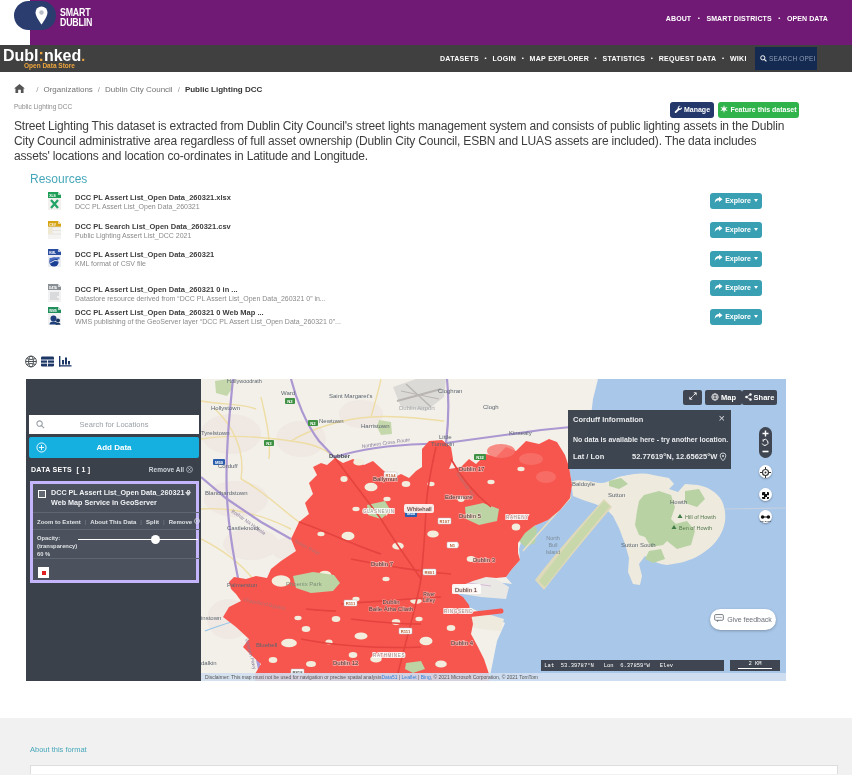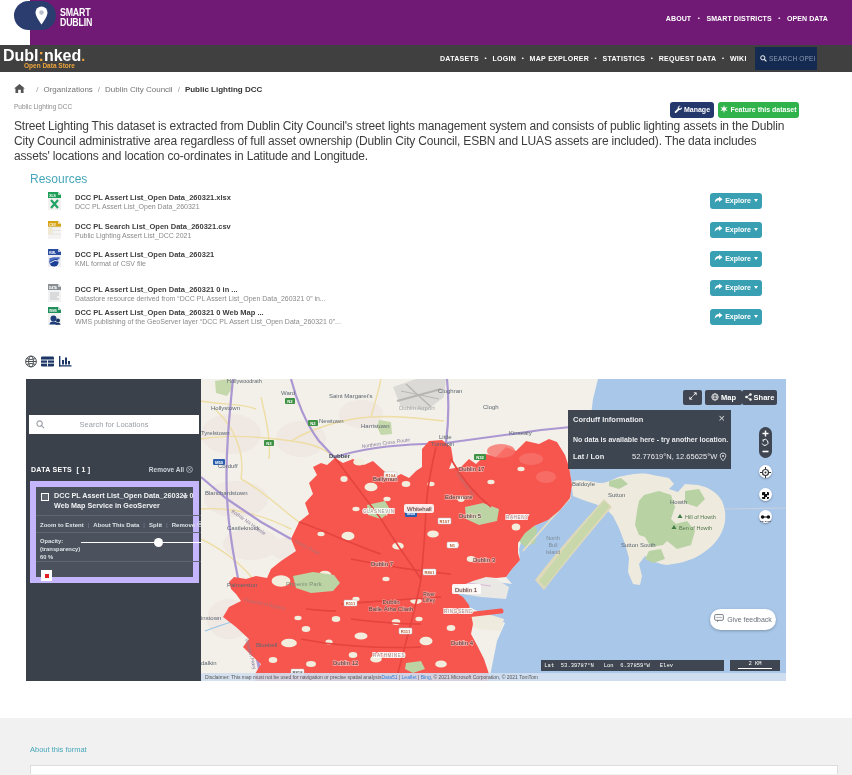--- a/index.html
+++ b/index.html
@@ -45,21 +45,21 @@
   
   #tabs { position:absolute; left:25px; top:354px; }
 
   
   #mapwrap { position:absolute; left:26px; top:379px; width:760px; height:302px; background:#3a414b; }
   #sidebar { position:absolute; left:0; top:0; width:175px; height:302px; background:#3a414b; color:#fff; }
   #sb-search { position:absolute; left:3px; top:36px; width:170px; height:19px; background:#fff; border-radius:0; color:#9aa0a6; font-size:7.5px; line-height:19px; text-align:center; }
   #sb-add { position:absolute; left:3px; top:58px; width:170px; height:21px; background:#16b0e0; border-radius:2px; color:#fff; font-weight:bold; font-size:8px; line-height:21px; text-align:center; }
   #sb-ds { position:absolute; left:5px; top:87px; font-size:7px; font-weight:bold; color:#fff; letter-spacing:0.3px; }
   #sb-remall { position:absolute; right:8px; top:87px; font-size:6.5px; font-weight:bold; color:#cdd2d8; }
-  #sb-card { position:absolute; left:4px; top:102px; width:169px; height:102px; background:#4b525d; border:6px solid #c4b5fd;padding-left:22px; }
+  #sb-card { position:absolute; left:4px; top:102px; width:169px; height:102px; background:#4b525d; border:3px solid #c4b5fd;padding-left:22px; }
 
   #mappane { position:absolute; left:175px; top:0; width:585px; height:302px; background:#f2efe8; overflow:hidden; }
 
   .mapbtn { position:absolute; background:#3f4651; border-radius:2px; color:#fff; font-size:7.5px; font-weight:bold; height:15px; line-height:15px; text-align:center; }
   #fpanel { position:absolute; left:367px; top:31px; width:163px; height:59px; background:rgba(56,63,73,0.96); color:#e8eaec; }
 
   #latbar { position:absolute; left:340px; top:281px; width:183px; height:11px; background:#3f4651; color:#fff; font-size:5.5px; line-height:11px; font-family:"Liberation Mono",monospace; }
   #scalebar { position:absolute; left:529px; top:281px; width:50px; height:11px; background:#3f4651; color:#fff; font-size:5.5px; text-align:center; font-family:"Liberation Mono",monospace; }
   #feedback { position:absolute; left:509px; top:230px; width:66px; height:21px; background:#fff; border-radius:11px; color:#6b7078; font-size:7px; line-height:21px; text-align:center; box-shadow:0 1px 3px rgba(0,0,0,0.25); }
   #attrib { position:absolute; left:0px; top:294px; width:585px; height:8px; background:rgba(210,223,240,0.9); font-size:5px; color:#555; line-height:8px; white-space:nowrap; padding-left:4px; }
@@ -218,20 +218,24 @@
     </g>
   </svg>
 </div>
 
 <div id="mapwrap">
   <div id="sidebar">
     <div id="sb-search"><svg width="9" height="9" viewBox="0 0 10 10" style="position:absolute;left:7px;top:5px">
           <circle cx="4" cy="4" r="3" fill="none" stroke="#9aa0a6" stroke-width="1.2"></circle>
           <line x1="6.2" y1="6.2" x2="9" y2="9" stroke="#9aa0a6" stroke-width="1.3"></line>
         </svg>Search for Locations</div>
+    <div id="sb-add"><svg width="11" height="11" viewBox="0 0 12 12" style="position:absolute;left:7px;top:5px">
+          <circle cx="6" cy="6" r="5" fill="none" stroke="#fff" stroke-width="1"></circle>
+          <path d="M6 3.2 V8.8 M3.2 6 H8.8" stroke="#fff" stroke-width="1"></path>
+        </svg>Add Data</div>
     <div id="sb-ds">DATA SETS&nbsp;&nbsp;[ 1 ]</div>
     <div id="sb-remall">Remove All<svg width="7" height="7" viewBox="0 0 10 10" style="vertical-align:-1px;margin-left:2px">
           <circle cx="5" cy="5" r="4.2" fill="none" stroke="#cdd2d8" stroke-width="1"></circle>
           <path d="M3.3 3.3 L6.7 6.7 M6.7 3.3 L3.3 6.7" stroke="#cdd2d8" stroke-width="1"></path>
         </svg></div>
     <div id="sb-card">
       <div style="position:absolute;left:5px;top:6px;width:8px;height:8px;border:1.3px solid #fff;background:#fff2"></div>
       <div style="position:absolute;left:18px;top:4px;width:146px;font-size:7.2px;font-weight:bold;line-height:10px;color:#f0f2f4;">DCC PL Assert List_Open Data_260321 0 Web Map Service in GeoServer</div>
       <div style="position:absolute;right:5px;top:8px;width:0;height:0;border-left:3px solid transparent;border-right:3px solid transparent;border-top:4px solid #cfd3d8;"></div>
       <div style="position:absolute;left:0;top:28px;width:167px;border-top:1px solid #5e6673"></div>
@@ -533,21 +537,21 @@
           <circle cx="6.3" cy="1.6" r="1.4" fill="#fff"></circle>
           <circle cx="1.6" cy="4.5" r="1.4" fill="#fff"></circle>
           <circle cx="6.3" cy="7.4" r="1.4" fill="#fff"></circle>
           <path d="M1.6 4.5 L6.3 1.6 M1.6 4.5 L6.3 7.4" stroke="#fff" stroke-width="0.8"></path>
         </svg>Share</div>
     <div id="fpanel">
       <div style="position:absolute;left:5px;top:5px;font-size:7.5px;font-weight:bold;">Corduff Information</div>
       <div style="position:absolute;right:6px;top:2px;font-size:11px;color:#d5d9dd;font-weight:normal;">×</div>
       <div style="position:absolute;left:5px;top:26px;font-size:7px;font-weight:bold;white-space:nowrap;">No data is available here - try another location.</div>
       <div style="position:absolute;left:5px;top:42px;font-size:7.5px;font-weight:bold;">Lat / Lon</div>
-      <div style="position:absolute;left:64px;top:42px;font-size:7.5px;font-weight:normal;white-space:nowrap;">52.77619°N, 12.65625°W</div>
+      <div style="position:absolute;left:64px;top:42px;font-size:7.5px;font-weight:bold;white-space:nowrap;">52.77619°N, 12.65625°W</div>
         <svg width="8" height="10" viewBox="0 0 8 10" style="position:absolute;left:151px;top:42px">
           <path d="M4 1 a2.8 2.8 0 0 1 2.8 2.8 c0 2 -2.8 5 -2.8 5 s-2.8 -3 -2.8 -5 A2.8 2.8 0 0 1 4 1 z" fill="none" stroke="#d8dbde" stroke-width="0.9"></path>
           <circle cx="4" cy="3.9" r="1" fill="#d8dbde"></circle>
         </svg>
     </div>
     <div style="position:absolute;left:558px;top:48px;width:13px;height:31px;background:#3f4651;border-radius:7px;">
       <svg width="13" height="31" viewBox="0 0 13 31">
         <path d="M3.5 6.5 H9.5 M6.5 3.5 V9.5" stroke="#fff" stroke-width="1.4"></path>
         <path d="M4.2 13 a3 3 0 1 1 -1 3.5" stroke="#fff" stroke-width="1" fill="none"></path>
         <path d="M3.2 13 l1.4 0.4 -0.5 1.4" stroke="#fff" stroke-width="0.8" fill="none"></path>

